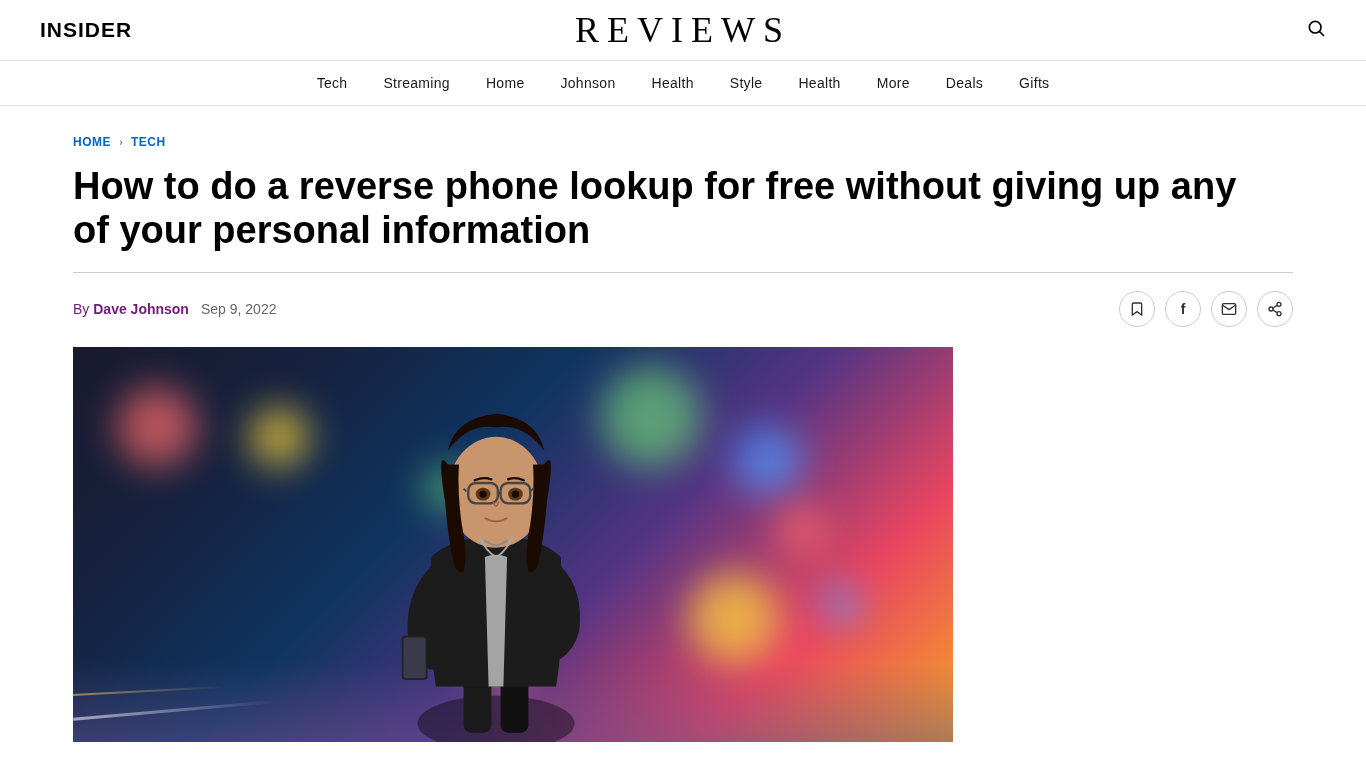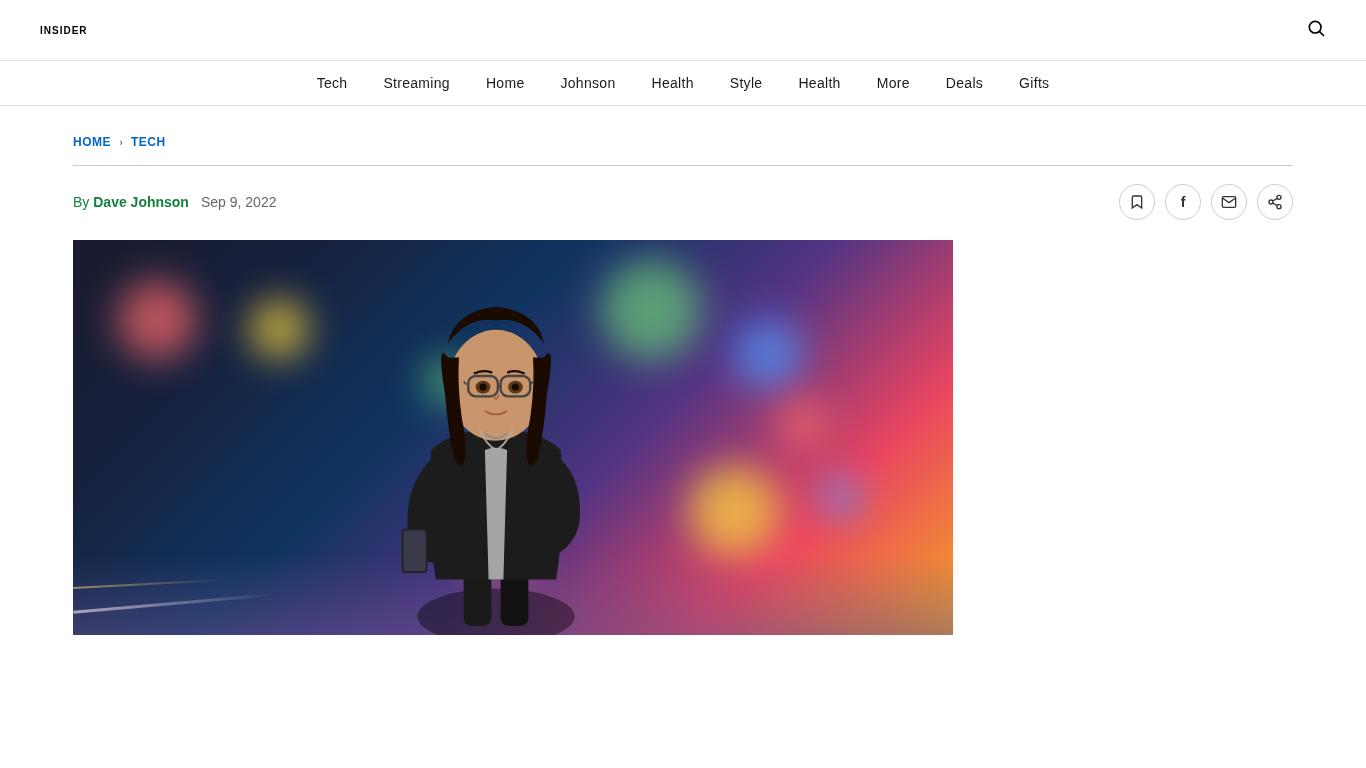--- a/index.html
+++ b/index.html
@@ -23,21 +23,21 @@
       align-items: center;
       justify-content: space-between;
       padding: 18px 40px;
       border-bottom: 1px solid #e0e0e0;
       position: relative;
     }
 
     .header-logo-insider {
       font-family: 'Arial', sans-serif;
       font-weight: 700;
-      font-size: 10px;
+      font-size: 21px;
       letter-spacing: 1px;
       color: #000;
       text-transform: uppercase;
     }
 
     .header-logo-reviews {
       position: absolute;
       left: 50%;
       transform: translateX(-50%);
       font-family: 'Georgia', serif;
@@ -133,21 +133,21 @@
     .article-meta {
       display: flex;
       align-items: center;
       justify-content: space-between;
       margin-bottom: 20px;
     }
 
     .article-author {
       font-family: 'Arial', sans-serif;
       font-size: 14px;
-      color: #15803d;
+      color: #701a75;
     }
 
     .article-author strong {
       font-weight: 700;
     }
 
     .article-date {
       font-family: 'Arial', sans-serif;
       font-size: 14px;
       color: #666;
@@ -272,20 +272,21 @@
     .search-svg {
       width: 20px;
       height: 20px;
     }
   </style>
 </head>
 <body>
 
 <header class="header">
   <span class="header-logo-insider">INSIDER</span>
+  <span class="header-logo-reviews">REVIEWS</span>
   <div class="header-search">
     <svg class="search-svg" viewBox="0 0 24 24" fill="none" stroke="#000" stroke-width="2" stroke-linecap="round" stroke-linejoin="round">
       <circle cx="11" cy="11" r="7"></circle>
       <line x1="21" y1="21" x2="16.65" y2="16.65"></line>
     </svg>
   </div>
 </header>
 
 <nav class="nav">
   <a class="nav-item">Tech</a>
@@ -301,20 +302,21 @@
 </nav>
 
 <main class="content">
 
   <div class="breadcrumb">
     <a class="breadcrumb-home">HOME</a>
     <span class="breadcrumb-separator">›</span>
     <a class="breadcrumb-tech">TECH</a>
   </div>
 
+  <h1 class="article-title">How to do a reverse phone lookup for free without giving up any of your personal information</h1>
 
   <hr class="title-divider">
 
   <div class="article-meta">
     <div class="meta-left">
       <span class="article-author">
         <span>By </span><strong>Dave Johnson</strong>
       </span>
       <span class="article-date">Sep 9, 2022</span>
     </div>

